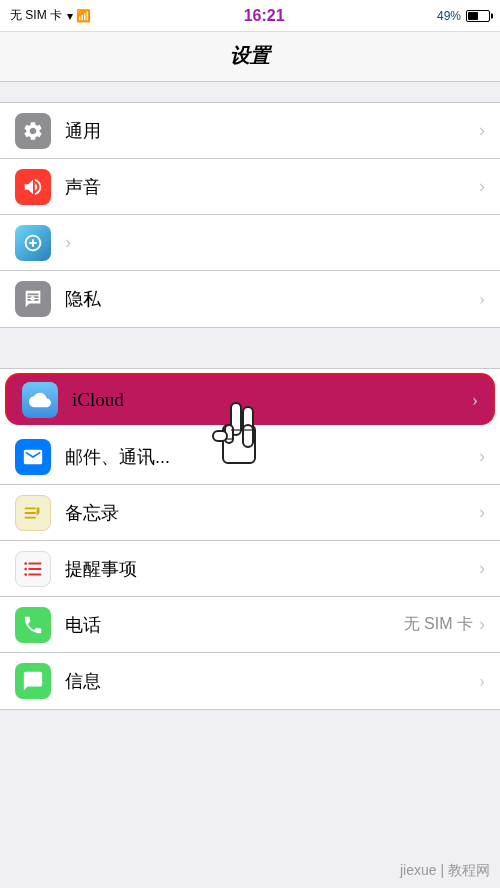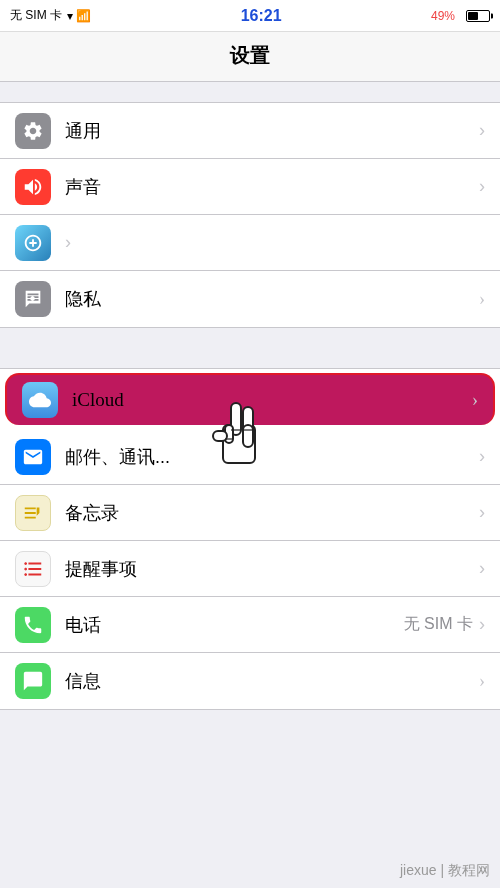--- a/index.html
+++ b/index.html
@@ -27,28 +27,28 @@
     .status-left {
       display: flex;
       align-items: center;
       gap: 5px;
       font-size: 12px;
       color: #000;
     }
     .status-center {
       font-size: 16px;
       font-weight: 600;
-      color: #1d4ed8;
+      color: #a21caf;
     }
     .status-right {
       display: flex;
       align-items: center;
-      gap: 11px;
+      gap: 5px;
       font-size: 12px;
-      color: #ef4444;
+      color: #0c4a6e;
     }
     .battery {
       display: inline-flex;
       align-items: center;
       gap: 2px;
     }
     .battery-body {
       width: 24px;
       height: 12px;
       border: 1.5px solid #000;
@@ -75,20 +75,21 @@
       background: #000;
       border-radius: 1px;
     }
 
     
     .page-title-bar {
       background: #f7f7f7;
       text-align: center;
       padding: 10px 0 12px;
       border-bottom: 1px solid #c8c7cc;
+      font-style: italic;
     }
     .page-title-bar h1 {
       font-size: 20px;
       font-weight: 600;
       color: #000;
     }
 
     
     .settings-section {
       margin-top: 20px;

